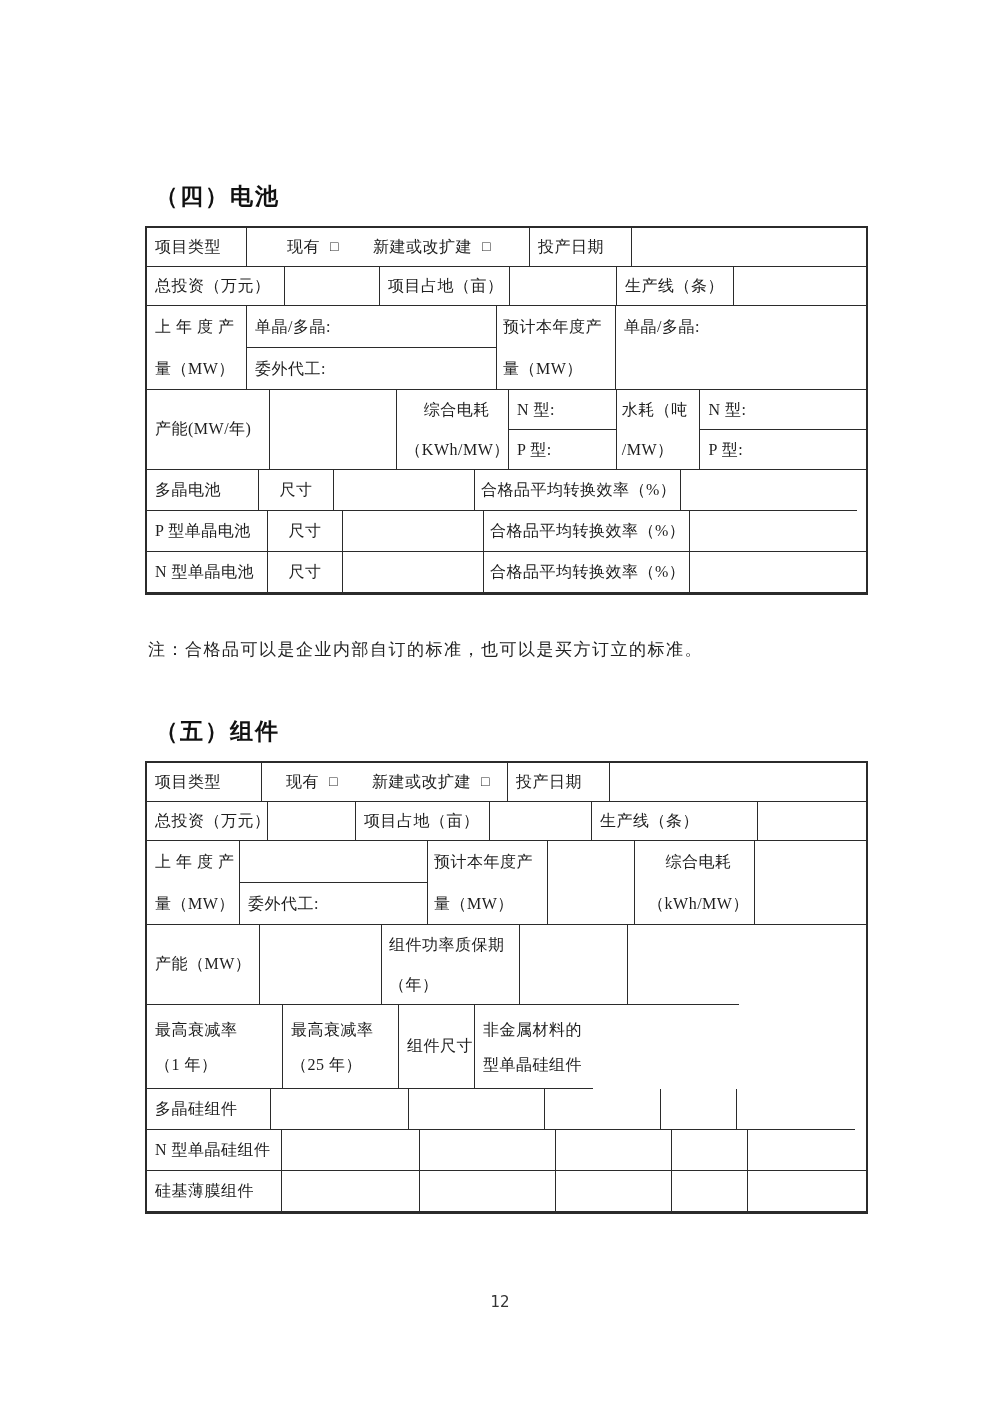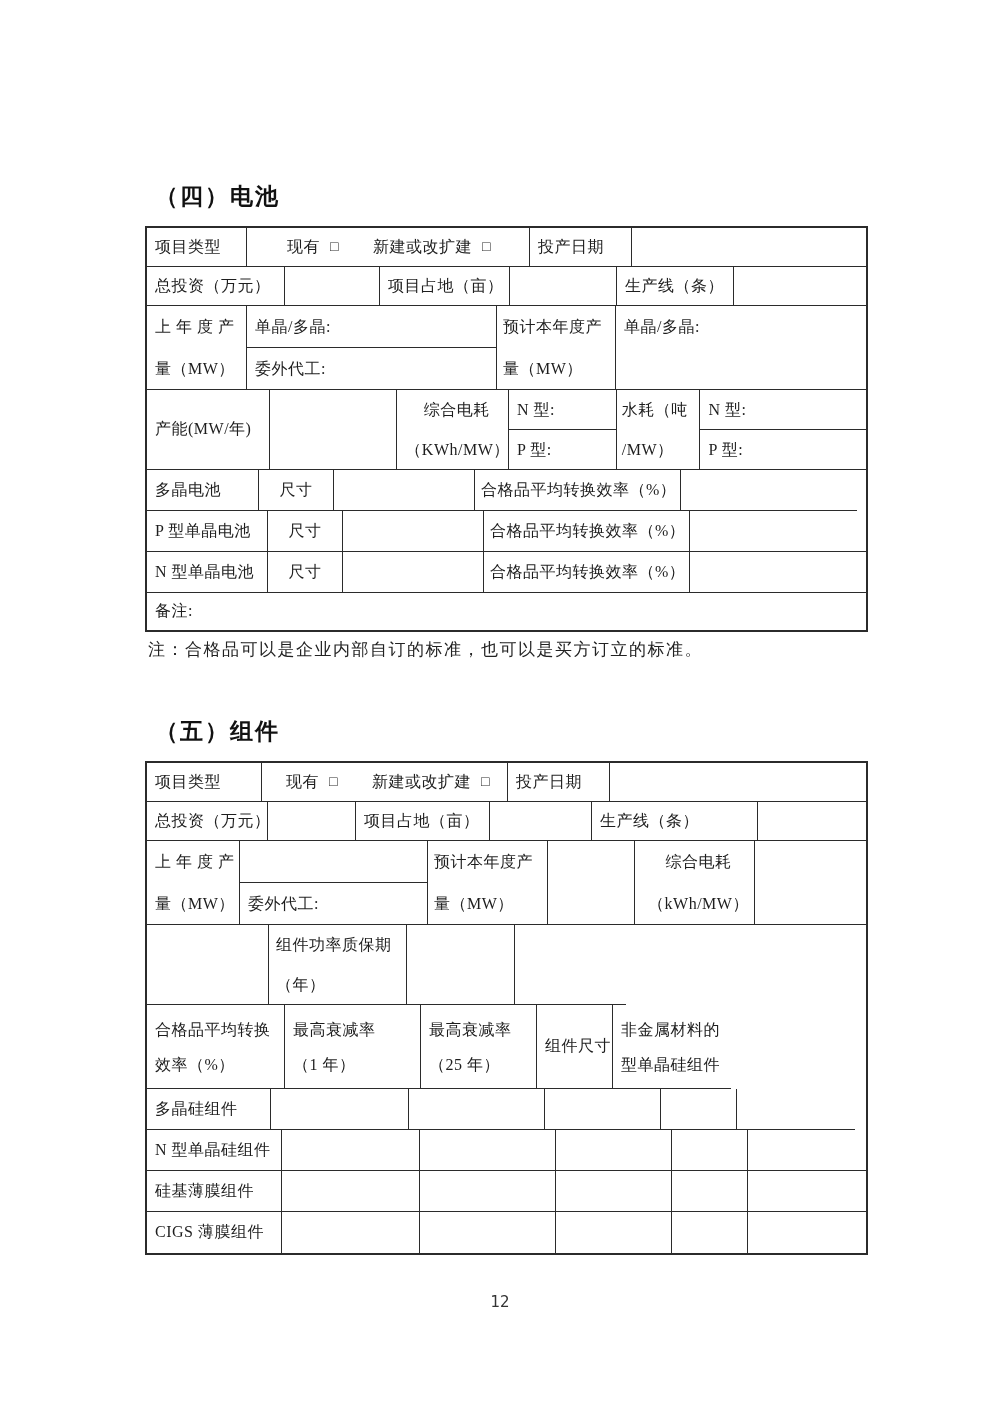--- a/index.html
+++ b/index.html
@@ -135,23 +135,20 @@
       <div class="c nr" style="width:176px"></div>
     </div>
     <div class="row" style="height:41px">
       <div class="c" style="width:121px">N 型单晶电池</div>
       <div class="c ctr" style="width:75px;justify-content:center">尺寸</div>
       <div class="c" style="width:141px"></div>
       <div class="c" style="width:206px;padding-left:6px">合格品平均转换效率（%）</div>
       <div class="c nr" style="width:176px"></div>
     </div>
 
-    <div class="row last" style="height:37px">
-      <div class="c nr" style="width:719px">备注:</div>
-    </div>
   </div>
 
   <div class="note">注：合格品可以是企业内部自订的标准，也可以是买方订立的标准。</div>
 
   <h2 class="title t2">（五）组件</h2>
 
   <div class="tbl tbl2">
 
     <div class="row" style="height:39px">
       <div class="c" style="width:115px">项目类型</div>
@@ -190,34 +187,31 @@
       </div>
       <div class="c" style="width:87px"></div>
       <div class="c two ctr" style="width:120px">
         <div class="ln42">综合电耗</div>
         <div class="ln42">（kWh/MW）</div>
       </div>
       <div class="c nr" style="width:111px"></div>
     </div>
 
     <div class="row" style="height:80px">
+      <div class="c" style="width:113px">产能（MW）</div>
       <div class="c" style="width:122px"></div>
       <div class="c two" style="width:138px;padding-left:7px">
         <div class="ln40">组件功率质保期</div>
         <div class="ln40">（年）</div>
       </div>
       <div class="c" style="width:108px"></div>
       <div class="c nr" style="width:111px"></div>
     </div>
 
     <div class="row" style="height:84px">
-      <div class="c hdr" style="width:138px">
-        <div class="ln">合格品平均转换</div>
-        <div class="ln">效率（%）</div>
-      </div>
       <div class="c hdr" style="width:136px">
         <div class="ln">最高衰减率</div>
         <div class="ln">（1 年）</div>
       </div>
       <div class="c hdr" style="width:116px">
         <div class="ln">最高衰减率</div>
         <div class="ln">（25 年）</div>
       </div>
       <div class="c" style="width:76px">组件尺寸</div>
       <div class="c hdr nr" style="width:118px">
@@ -243,24 +237,16 @@
       <div class="c nr" style="width:118px"></div>
     </div>
     <div class="row" style="height:41px">
       <div class="c" style="width:135px">硅基薄膜组件</div>
       <div class="c" style="width:138px"></div>
       <div class="c" style="width:136px"></div>
       <div class="c" style="width:116px"></div>
       <div class="c" style="width:76px"></div>
       <div class="c nr" style="width:118px"></div>
     </div>
-    <div class="row last" style="height:41px">
-      <div class="c" style="width:135px">CIGS 薄膜组件</div>
-      <div class="c" style="width:138px"></div>
-      <div class="c" style="width:136px"></div>
-      <div class="c" style="width:116px"></div>
-      <div class="c" style="width:76px"></div>
-      <div class="c nr" style="width:118px"></div>
-    </div>
   </div>
 
   <div class="pagenum">12</div>
 </div>
 
 </body></html>

